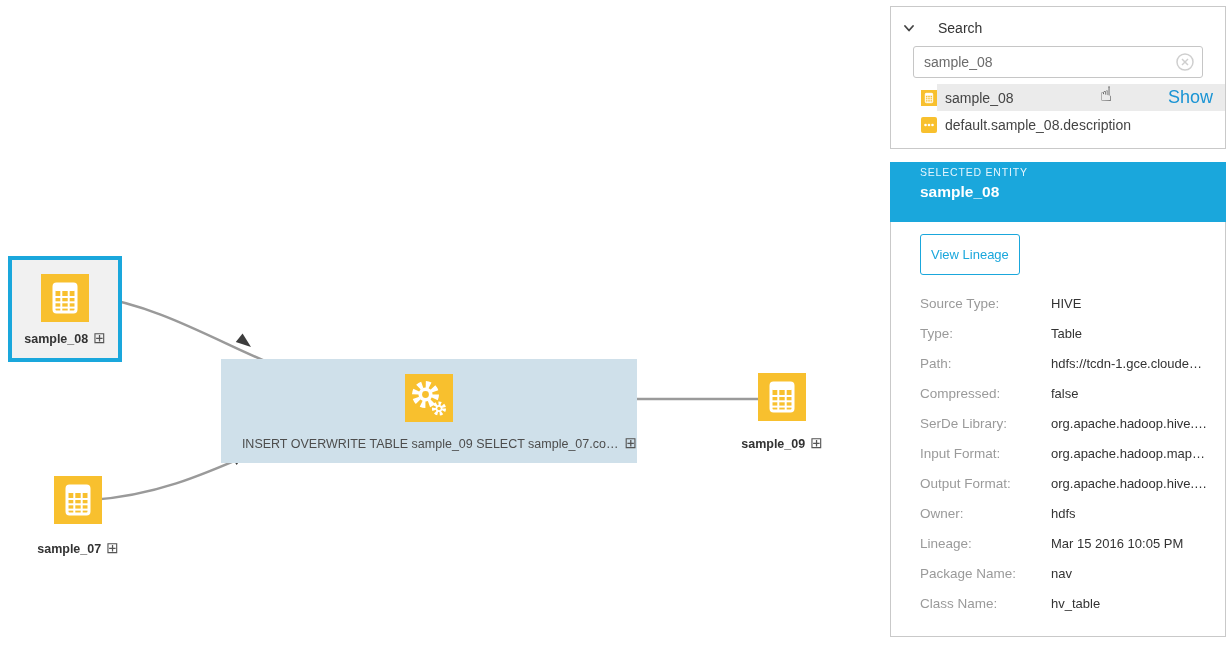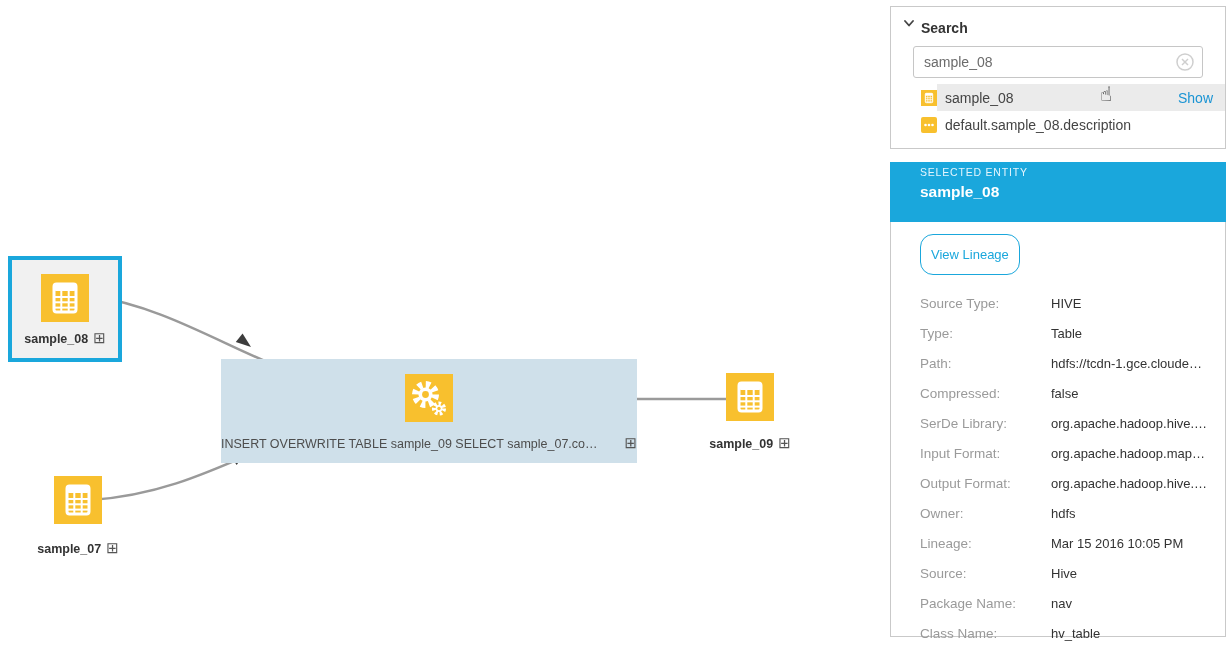--- a/index.html
+++ b/index.html
@@ -18,59 +18,59 @@
   .expand-glyph { font-family:"DejaVu Sans",sans-serif; font-size:15px; font-weight:normal;
                   color:#555; line-height:1; }
 
   .node-sample08 { left:8px; top:256px; width:114px; height:106px;
                    border:4px solid #1aa7dc; background:#f1f1f1; }
   .node-sample08 .icon48 { margin:14px auto 9px; }
 
   .node-sample07 { left:28px; top:476px; width:100px; }
   .node-sample07 .icon48 { margin:0 auto 17px; }
 
-  .node-sample09 { left:700px; top:373px; width:100px; }
+  .node-sample09 { left:732px; top:373px; width:100px; }
   .node-sample09 .icon48 { margin:0 auto 15px; }
 
   .process-node { position:absolute; left:221px; top:359px; width:416px; height:104px;
                   background:#cfe0ea; }
   .process-node .icon48 { position:absolute; left:184px; top:15px; }
   .process-label { position:absolute; left:0; bottom:12px; width:100%;
-                   display:flex; align-items:center; justify-content:space-between; gap:6px;
+                   display:flex; align-items:center; justify-content:flex-end; gap:6px;
                    font-size:12.5px; color:#4d4d4d; white-space:nowrap; }
 
   
   .panel { position:absolute; left:890px; width:336px; background:#fff;
            border:1px solid #c9c9c9; }
 
   .search-panel { top:6px; height:143px; }
-  .search-header { display:flex; align-items:flex-start; gap:7px; padding:13px 0 0 13px;
-                   font-size:14px; font-weight:bold; color:#333; }
+  .search-header { display:flex; align-items:center; gap:24px; padding:13px 0 0 13px;
+                   font-size:14px; font-weight:normal; color:#333; }
   .chev { width:10px; height:7px; display:block; }
   .search-input-wrap { position:relative; margin:10px 22px 0 22px; }
   .search-input { width:100%; height:32px; border:1px solid #c6c6c6; border-radius:3px;
                   padding:0 34px 0 10px; font-size:14px; color:#6b6b6b; outline:none;
                   font-family:inherit; background:#fff; }
   .clear-btn { position:absolute; right:9px; top:7px; width:18px; height:18px; cursor:pointer; }
   .clear-btn svg { display:block; }
 
   .results { margin-top:6px; }
   .result-row { display:flex; align-items:center; gap:8px; height:27px; padding:0 12px 0 30px;
                 font-size:14px; color:#444; cursor:pointer; }
   .result-row.highlighted { background:linear-gradient(to right,#fff 46px,#ebebeb 46px); }
   .result-label { flex:1 1 auto; white-space:nowrap; overflow:hidden; }
-  .show-link { color:#1a94d4; text-decoration:none; font-size:14px; }
+  .show-link { color:#1a94d4; text-decoration:none; font-size:18px; }
 
   .entity-panel { top:162px; height:475px; }
   .entity-header { height:60px; background:#1aa7dc; margin:-1px -1px 0 -1px; padding:4px 0 0 30px; }
   .entity-kicker { font-size:10.5px; letter-spacing:.8px; color:#e4f5fd; }
   .entity-name { font-size:15.5px; font-weight:bold; color:#fff; margin-top:5px; }
   .entity-body { padding:12px 12px 0 29px; }
   .view-lineage { display:inline-block; background:#fff; border:1px solid #1aa7dc; color:#1aa7dc;
-                  font-size:13px; font-family:inherit; border-radius:13px; padding:12px 10px;
+                  font-size:13px; font-family:inherit; border-radius:3px; padding:12px 10px;
                   cursor:pointer; }
   .details { margin-top:13px; }
   .detail-row { display:flex; align-items:center; height:30px; }
   .dl { flex:0 0 131px; font-size:13.5px; color:#9a9a9a; white-space:nowrap; }
   .dv { flex:1 1 auto; font-size:13px; color:#333; white-space:nowrap; overflow:hidden; }
 
   .cursor { position:absolute; left:1100px; top:82px; font-family:"DejaVu Sans",sans-serif;
             font-size:20px; color:#222; pointer-events:none; }
 </style>
 </head>
@@ -229,24 +229,20 @@
           </div>
         <div class="detail-row">
             <span class="dl">Owner:</span>
             <span class="dv">hdfs</span>
           </div>
         <div class="detail-row">
             <span class="dl">Lineage:</span>
             <span class="dv">Mar 15 2016 10:05 PM</span>
           </div>
         <div class="detail-row">
-            <span class="dl">Source:</span>
-            <span class="dv">Hive</span>
-          </div>
-        <div class="detail-row">
             <span class="dl">Package Name:</span>
             <span class="dv">nav</span>
           </div>
         <div class="detail-row">
             <span class="dl">Class Name:</span>
             <span class="dv">hv_table</span>
           </div>
       </div>
     </div>
   </div>

